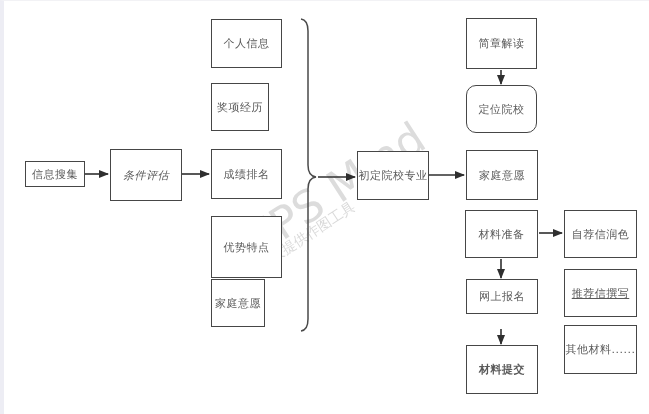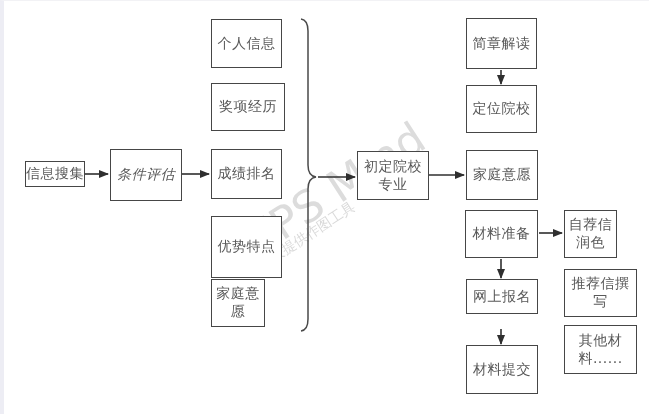--- a/index.html
+++ b/index.html
@@ -12,21 +12,21 @@
     border-left: 4px solid #ededf4;
     border-top: 1px solid #f2f2f5;
     overflow: hidden;
     font-family: "DejaVu Sans", "Liberation Sans", sans-serif;
   }
   .node {
     position: absolute;
     background: #ffffff;
     border: 1.5px solid #464646;
     color: #595959;
-    font-size: 14px;
+    font-size: 11px;
     display: flex;
     align-items: center;
     justify-content: center;
     text-align: center;
     letter-spacing: 0.5px;
     z-index: 3;
   }
   .edges {
     position: absolute;
     left: 0; top: 0;
@@ -95,41 +95,41 @@
 
     <line x1="497" y1="328" x2="497" y2="343" stroke="#2f2f2f" stroke-width="1.6" marker-end="url(#ah)"></line>
   </svg>
 
   <div class="node" style="left:21px; top:160px; width:60px; height:26px;">信息搜集</div>
 
   <div class="node" style="left:106px; top:148px; width:72px; height:52px;font-style:italic;">条件评估</div>
 
   <div class="node" style="left:207px; top:18px; width:71px; height:49px;">个人信息</div>
 
-  <div class="node" style="left:207px; top:82px; width:74px; height:48px;">奖项经历</div>
+  <div class="node" style="left:207px; top:82px; width:58px; height:48px;">奖项经历</div>
 
   <div class="node" style="left:207px; top:148px; width:71px; height:50px;">成绩排名</div>
 
   <div class="node" style="left:207px; top:215px; width:71px; height:62px;">优势特点</div>
 
   <div class="node" style="left:207px; top:278px; width:54px; height:48px;">家庭意愿</div>
 
   <div class="node" style="left:462px; top:17px; width:71px; height:51px;">简章解读</div>
 
   <div class="node" style="left:353px; top:150px; width:72px; height:49px;">初定院校专业</div>
 
-  <div class="node" style="left:462px; top:84px; width:71px; height:48px;">定位院校</div>
+  <div class="node" style="left:462px; top:84px; width:71px; height:48px;border-radius:10px;">定位院校</div>
 
   <div class="node" style="left:462px; top:149px; width:72px; height:50px;">家庭意愿</div>
 
   <div class="node" style="left:461px; top:209px; width:73px; height:48px;">材料准备</div>
 
   <div class="node" style="left:462px; top:278px; width:72px; height:35px;">网上报名</div>
 
-  <div class="node" style="left:462px; top:344px; width:72px; height:49px;">材料提交</div>
+  <div class="node" style="left:462px; top:344px; width:72px; height:49px;font-weight:bold;">材料提交</div>
 
-  <div class="node" style="left:560px; top:209px; width:53px; height:48px;">自荐信润色</div>
+  <div class="node" style="left:560px; top:209px; width:73px; height:48px;">自荐信润色</div>
 
-  <div class="node" style="left:560px; top:268px; width:73px; height:48px;">推荐信撰写</div>
+  <div class="node" style="left:560px; top:268px; width:73px; height:48px;text-decoration:underline;">推荐信撰写</div>
 
   <div class="node" style="left:560px; top:324px; width:73px; height:49px;">其他材料......</div>
 
 </div>
 
 </body></html>

